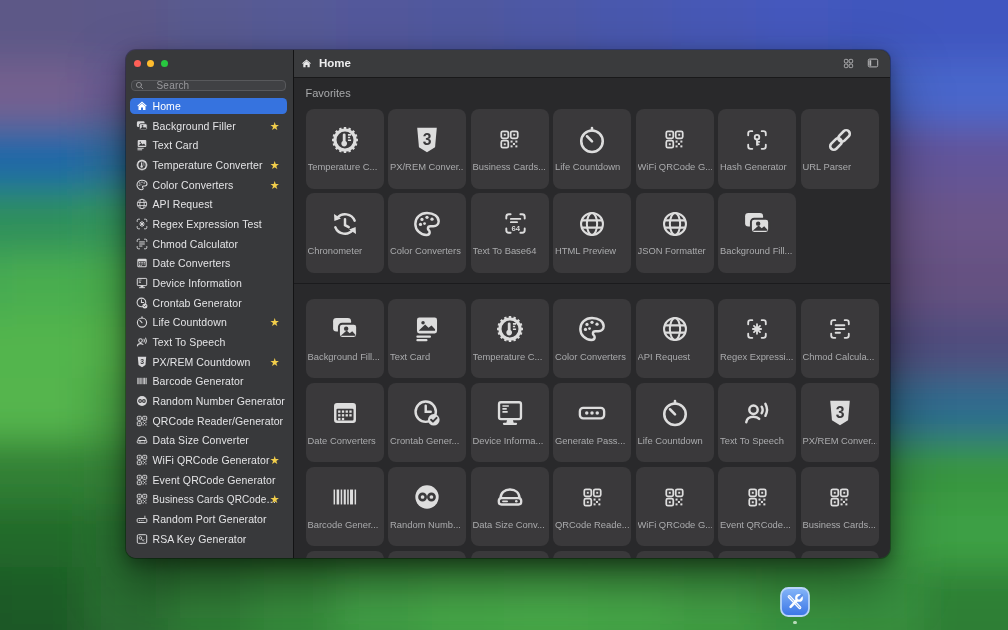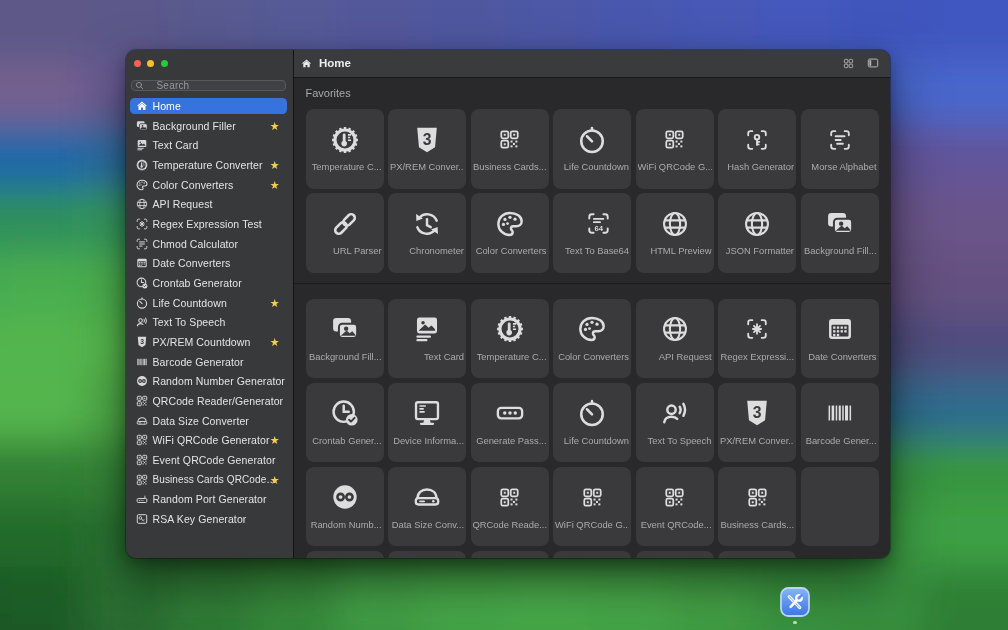--- a/index.html
+++ b/index.html
@@ -31,21 +31,21 @@
 #tb-icons { margin-left:auto; margin-right:11px; display:flex; align-items:center; gap:13px; }
 #content { position:absolute; left:0; top:29px; right:0; bottom:0; overflow:hidden; }
 #favlabel { position:absolute; left:11.5px; top:8px; color:#a8a9ab; font-size:11px; }
 .grid { position:absolute; left:11.5px; width:573px; display:grid; grid-template-columns:repeat(7,78px);
   grid-auto-rows:79.5px; column-gap:4.5px; row-gap:4.6px; }
 #grid-fav { top:30.8px; }
 #divider { position:absolute; left:0; right:0; top:204.5px; height:1px; background:#1b1b1d; }
 #grid-all { top:220px; }
 .card { position:relative; background:#3a393b; border-radius:8px; }
 .cicon { position:absolute; left:0; right:0; top:16.5px; display:flex; justify-content:center; }
-.clabel { position:absolute; left:2px; right:2px; top:52px; text-align:right; color:#aaabad;
+.clabel { position:absolute; left:2px; right:2px; top:52px; text-align:left; color:#aaabad;
   font-size:9.4px; white-space:nowrap; overflow:hidden; }
 #dock-icon { position:absolute; left:780px; top:586.5px; width:30px; height:30px; }
 #dock-dot { position:absolute; left:13px; top:34px; width:3.5px; height:3.5px; border-radius:50%; background:#cfe8cf; opacity:0.85; }
 </style></head>
 <body>
 <div id="stage">
 <svg id="wp" width="1008" height="630" viewBox="0 0 1008 630">
       <defs>
         <filter id="meshblur" x="-10%" y="-10%" width="120%" height="120%">
           <feGaussianBlur stdDeviation="18"></feGaussianBlur>
@@ -354,20 +354,31 @@
                   <rect x="6.1" y="16.2" width="2" height="2"></rect>
                   <rect x="9.3" y="16.2" width="2" height="2"></rect>
                 </g>
               </svg>
             </span>
             <span class="nlabel">Date Converters</span>
           </div>
 <div class="nrow">
             <span class="nicon">
               <svg width="12" height="12" viewBox="0 0 24 24" style="color:#d8d8da;--knock:#38383a;">
+                <rect x="2.6" y="2.8" width="18.8" height="14.4" rx="1.6" fill="none" stroke="currentColor" stroke-width="2"></rect>
+                <path d="M5.5 6 H11 M5.5 8.5 H9.2 M5.5 11 H10" stroke="currentColor" stroke-width="1.4"></path>
+                <path d="M8.8 20.8 L9.7 17.2 H14.3 L15.2 20.8 Z" fill="currentColor"></path>
+                <path d="M6.8 21.3 H17.2" stroke="currentColor" stroke-width="1.8" stroke-linecap="round"></path>
+              </svg>
+            </span>
+            <span class="nlabel">Device Information</span>
+          </div>
+<div class="nrow">
+            <span class="nicon">
+              <svg width="12" height="12" viewBox="0 0 24 24" style="color:#d8d8da;--knock:#38383a;">
                 <g fill="none" stroke="currentColor" stroke-width="2.1">
                   <circle cx="10.9" cy="10.9" r="8.7"></circle>
                   <path d="M10.9 5.7 V10.9 H15.2" stroke-linecap="round"></path>
                 </g>
                 <circle cx="17.8" cy="17.8" r="5" fill="currentColor"></circle>
                 <path d="M15.5 17.8 L17.1 19.4 L20.2 16.2" fill="none" stroke="var(--knock)" stroke-width="1.7" stroke-linecap="round" stroke-linejoin="round"></path>
               </svg>
             </span>
             <span class="nlabel">Crontab Generator</span>
           </div>
@@ -676,31 +687,20 @@
                   <g fill="none" stroke="currentColor" stroke-width="2" stroke-linecap="round">
                     <path d="M2.4 6.9 V5 Q2.4 2.4 5 2.4 H6.9 M17.1 2.4 H19 Q21.6 2.4 21.6 5 V6.9 M21.6 17.1 V19 Q21.6 21.6 19 21.6 H17.1 M6.9 21.6 H5 Q2.4 21.6 2.4 19 V17.1"></path>
                     <circle cx="12" cy="8.9" r="2.5"></circle>
                     <path d="M12 11.4 V17.4 M12 14 H14.5 M12 16.8 H13.8"></path>
                   </g>
                 </svg>
               </div>
               <div class="clabel">Hash Generator</div>
             </div>
 <div class="card">
-              <div class="cicon" style="padding-top:3.0px;">
-                <svg width="22" height="22" viewBox="0 0 24 24" style="color:#dddddd;--knock:#3a393b;">
-                  <g fill="none" stroke="currentColor" stroke-width="2" stroke-linecap="round">
-                    <path d="M2.4 6.9 V5 Q2.4 2.4 5 2.4 H6.9 M17.1 2.4 H19 Q21.6 2.4 21.6 5 V6.9 M21.6 17.1 V19 Q21.6 21.6 19 21.6 H17.1 M6.9 21.6 H5 Q2.4 21.6 2.4 19 V17.1"></path>
-                    <path d="M7.2 7.9 H17 M7.2 12 H12.8 M8.8 16.1 H15.2"></path>
-                  </g>
-                </svg>
-              </div>
-              <div class="clabel">Morse Alphabet</div>
-            </div>
-<div class="card">
               <div class="cicon" style="">
                 <svg width="28" height="28" viewBox="0 0 24 24" style="color:#dddddd;--knock:#3a393b;">
                   <g fill="none" stroke="currentColor" stroke-width="2.2">
                     <g transform="rotate(-45 12 12)">
                       <rect x="1.4" y="8.9" width="11.4" height="6.2" rx="3.1"></rect>
                       <rect x="11.2" y="8.9" width="11.4" height="6.2" rx="3.1"></rect>
                     </g>
                   </g>
                 </svg>
               </div>
@@ -853,20 +853,31 @@
 <div class="card">
               <div class="cicon" style="padding-top:3.0px;">
                 <svg width="22" height="22" viewBox="0 0 24 24" style="color:#dddddd;--knock:#3a393b;">
                   <g fill="none" stroke="currentColor" stroke-width="2" stroke-linecap="round">
                     <path d="M2.4 6.9 V5 Q2.4 2.4 5 2.4 H6.9 M17.1 2.4 H19 Q21.6 2.4 21.6 5 V6.9 M21.6 17.1 V19 Q21.6 21.6 19 21.6 H17.1 M6.9 21.6 H5 Q2.4 21.6 2.4 19 V17.1"></path>
                     <path d="M12 6.8 V17.2 M7.5 12 H16.5 M8.7 8.7 L15.3 15.3 M15.3 8.7 L8.7 15.3"></path>
                   </g>
                 </svg>
               </div>
               <div class="clabel">Regex Expressi...</div>
+            </div>
+<div class="card">
+              <div class="cicon" style="padding-top:3.0px;">
+                <svg width="22" height="22" viewBox="0 0 24 24" style="color:#dddddd;--knock:#3a393b;">
+                  <g fill="none" stroke="currentColor" stroke-width="2" stroke-linecap="round">
+                    <path d="M2.4 6.9 V5 Q2.4 2.4 5 2.4 H6.9 M17.1 2.4 H19 Q21.6 2.4 21.6 5 V6.9 M21.6 17.1 V19 Q21.6 21.6 19 21.6 H17.1 M6.9 21.6 H5 Q2.4 21.6 2.4 19 V17.1"></path>
+                    <path d="M7.2 7.9 H16.8 M7.2 12 H16.8 M7.2 16.1 H12"></path>
+                  </g>
+                </svg>
+              </div>
+              <div class="clabel">Chmod Calcula...</div>
             </div>
 <div class="card">
               <div class="cicon" style="">
                 <svg width="28" height="28" viewBox="0 0 24 24" style="color:#dddddd;--knock:#3a393b;">
                   <rect x="2.6" y="3.4" width="18.8" height="17.2" rx="2.5" fill="currentColor"></rect>
                   <rect x="4.7" y="8.4" width="14.6" height="10" rx="0.9" fill="var(--knock)"></rect>
                   <g fill="currentColor">
                     <rect x="6.1" y="9.8" width="2" height="2"></rect>
                     <rect x="9.3" y="9.8" width="2" height="2"></rect>
                     <rect x="12.5" y="9.8" width="2" height="2"></rect>

